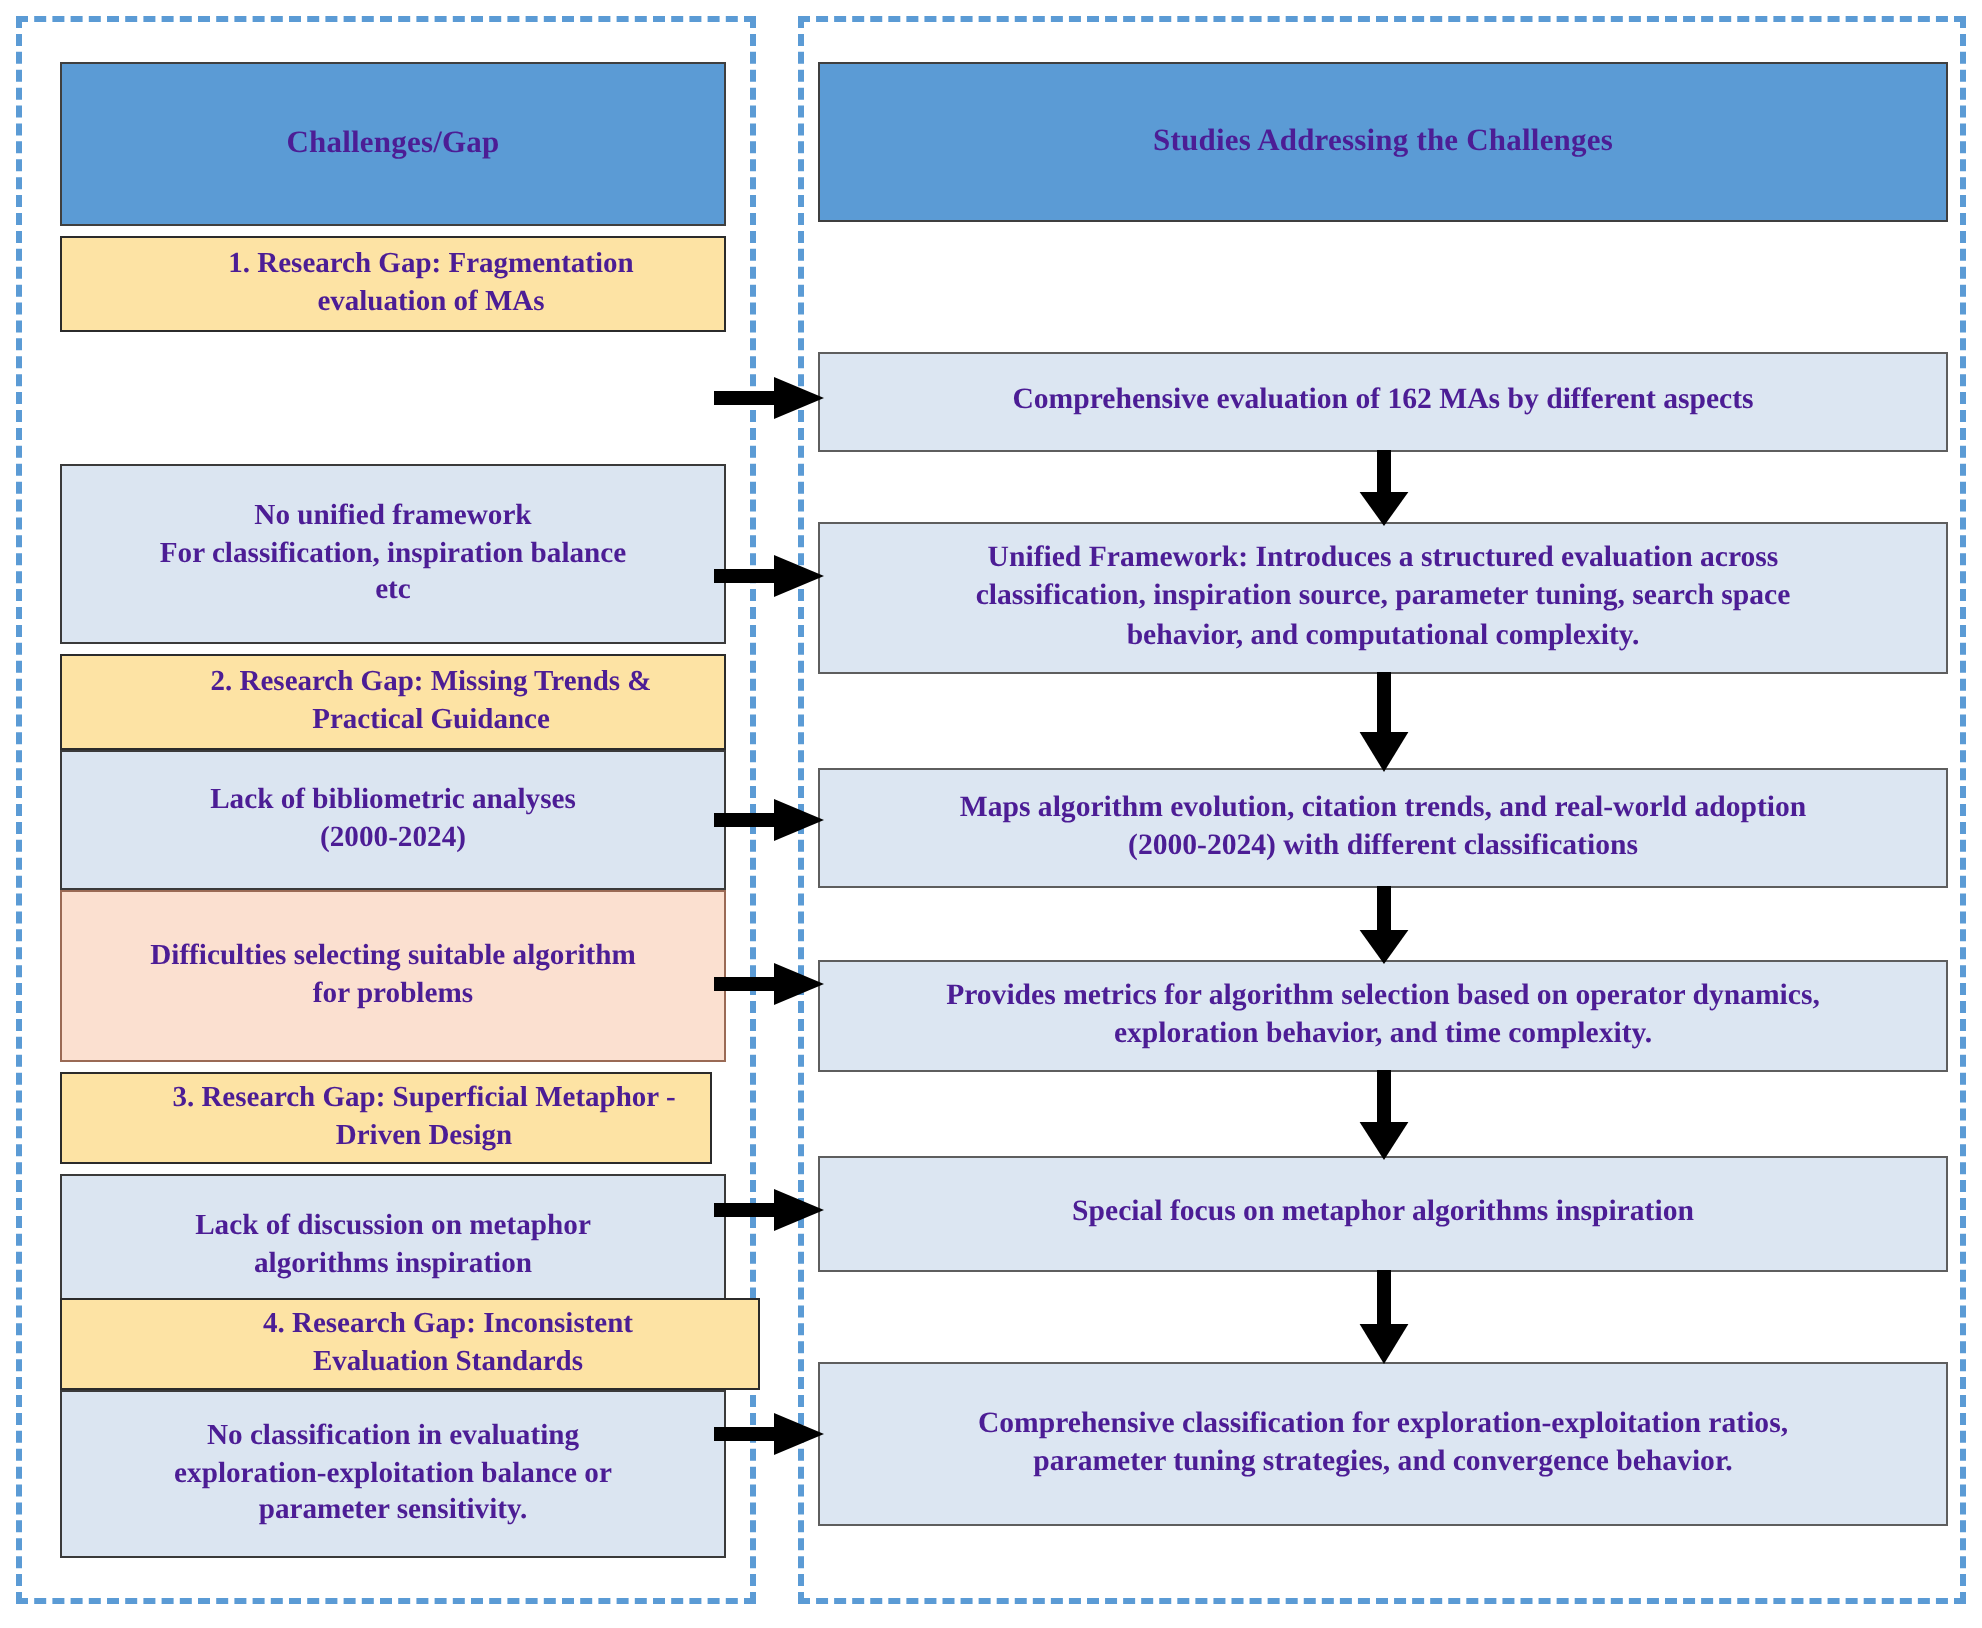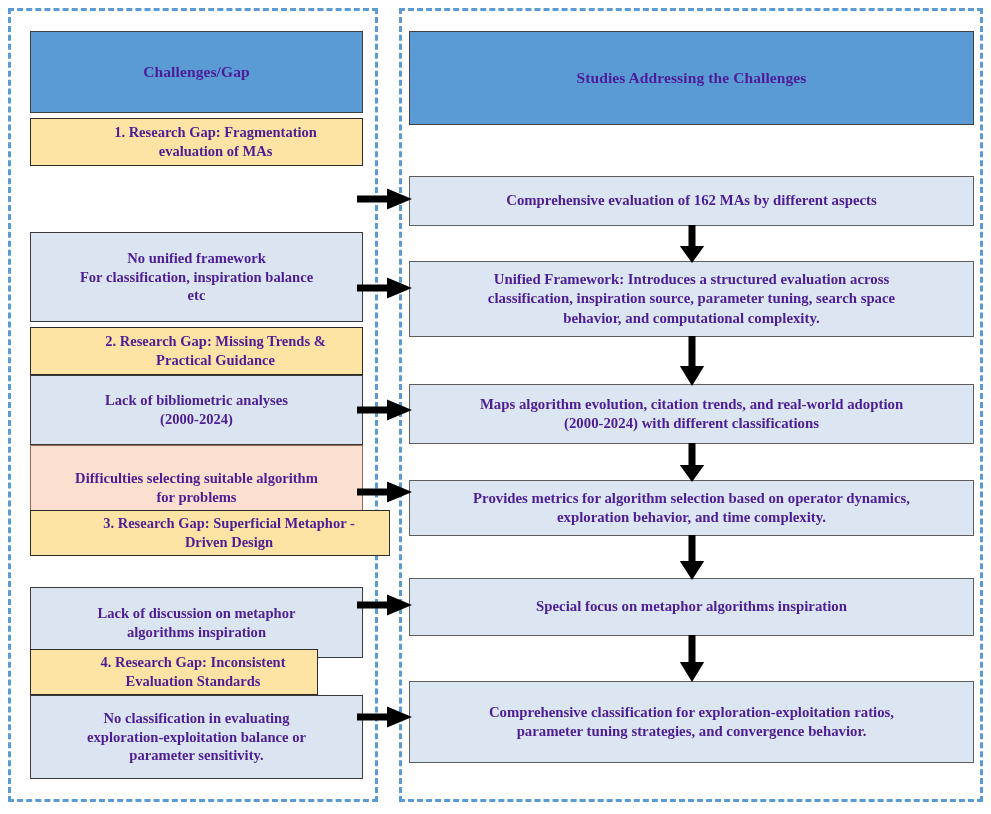--- a/index.html
+++ b/index.html
@@ -128,50 +128,50 @@
     </span>
   </div>
 
   <div class="box detail-box peach" style="left:30px; top:445px; width:333px; height:86px;">
     <span class="txt">
       <span>Difficulties selecting suitable algorithm</span><br>
       <span>for problems</span>
     </span>
   </div>
 
-  <div class="box gap-box" style="left:30px; top:510px; width:360px; height:46px;">
+  <div class="box gap-box" style="left:30px; top:536px; width:326px; height:46px;">
     <span class="txt">
       <span>3. Research Gap:  Superficial Metaphor -</span><br>
       <span>Driven Design</span>
     </span>
   </div>
 
   <div class="box detail-box" style="left:30px; top:587px; width:333px; height:71px;">
     <span class="txt">
       <span>Lack of discussion on metaphor</span><br>
       <span>algorithms inspiration</span>
     </span>
   </div>
 
-  <div class="box gap-box" style="left:30px; top:649px; width:288px; height:46px;">
+  <div class="box gap-box" style="left:30px; top:649px; width:350px; height:46px;">
     <span class="txt">
       <span>4. Research Gap:  Inconsistent</span><br>
       <span>Evaluation Standards</span>
     </span>
   </div>
 
   <div class="box detail-box" style="left:30px; top:695px; width:333px; height:84px;">
     <span class="txt">
       <span>No classification  in evaluating</span><br>
       <span>exploration-exploitation balance or</span><br>
       <span>parameter sensitivity.</span>
     </span>
   </div>
 
-  <div class="box header-box" style="left:409px; top:31px; width:565px; height:94px;">
+  <div class="box header-box" style="left:409px; top:31px; width:565px; height:80px;">
     <span class="txt">Studies Addressing the Challenges</span>
   </div>
 
   <div class="box study-box" style="left:409px; top:176px; width:565px; height:50px;">
     <span class="txt">
       <span>Comprehensive evaluation of 162 MAs by different aspects</span>
     </span>
   </div>
 
   <div class="box study-box" style="left:409px; top:261px; width:565px; height:76px;">

